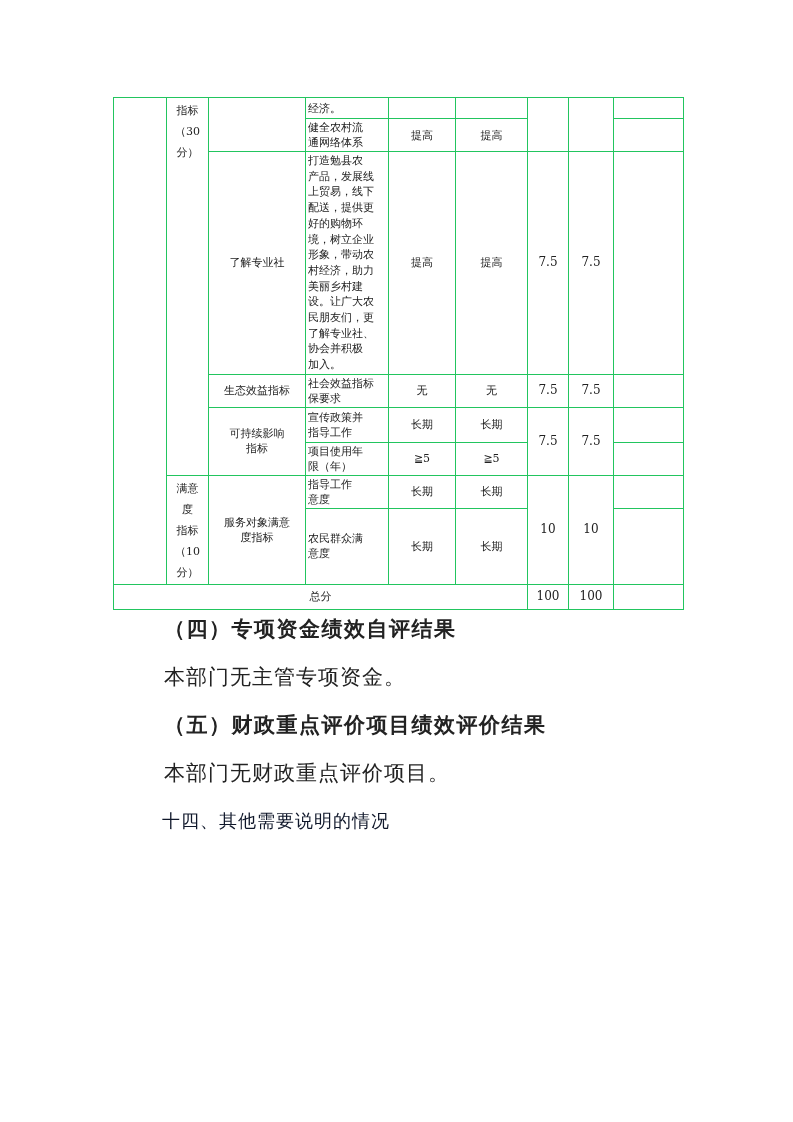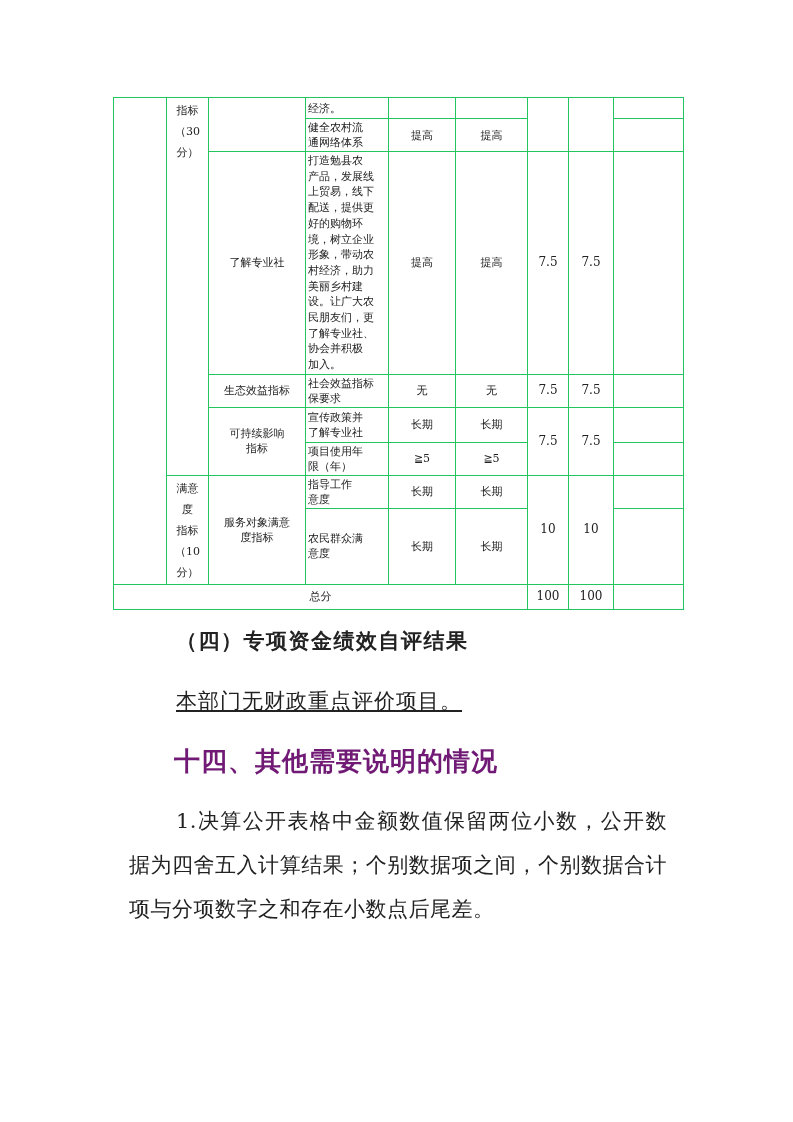--- a/index.html
+++ b/index.html
@@ -30,47 +30,47 @@
     box-sizing:border-box;
   }
   .score-table td.vtop{vertical-align:top;line-height:21px;padding-top:2px;}
   .score-table td.left{text-align:left;}
   .score-table td.big{line-height:15.7px;}
   .score-table td.num{font-size:12px;text-align:center;}
   
   .text-area{
     position:absolute;left:113px;top:603px;width:570px;
   }
-  .text-area p{margin:16px;}
+  .text-area p{margin:4px;}
   .para{
     font-size:21px;
     line-height:44px;
     letter-spacing:1px;
     text-indent:47px;
     text-align:justify;
   }
   .note{letter-spacing:0.5px;}
   .kai-heading{
     font-size:21px;
     line-height:44px;
     letter-spacing:1.5px;
     text-indent:47px;
     font-weight:600;
   }
   .hei-heading{
     font-family:"Liberation Sans","DejaVu Sans",sans-serif;
-    font-weight:700;
-    font-size:26px;
+    font-weight:400;
+    font-size:18px;
     line-height:44px;
     letter-spacing:1px;
     text-indent:45px;
-    color:#701a75;
+    color:#0f172a;
   }
   .mt-first{margin-top:46px;}
-  .mt-tight{margin-top:-6px;text-decoration:underline;}
+  .mt-tight{margin-top:-6px;}
   .mt-h14{margin-top:-8px;}
 </style>
 </head>
 <body>
 
 <table class="score-table">
   <colgroup>
     <col style="width:53px">
       <col style="width:42px">
       <col style="width:97px">
@@ -131,21 +131,21 @@
     <td>无</td>
     <td>无</td>
     <td class="num">7.5</td>
     <td class="num">7.5</td>
     <td></td>
   </tr>
   <tr style="height:35px">
     <td rowspan="2">可持续影响
 指标</td>
     <td class="left">宣传政策并
-了解专业社</td>
+指导工作</td>
     <td>长期</td>
     <td>长期</td>
     <td rowspan="2" class="num">7.5</td>
     <td rowspan="2" class="num">7.5</td>
     <td></td>
   </tr>
   <tr style="height:33px">
     <td class="left">项目使用年
 限（年）</td>
     <td>≧5</td>
@@ -179,16 +179,17 @@
     <td colspan="6">总分</td>
     <td class="num">100</td>
     <td class="num">100</td>
     <td></td>
   </tr>
 </tbody>
   </table>
 
 <div class="text-area">
   <p class="kai-heading mt-first">（四）专项资金绩效自评结果</p>
+  <p class="para">本部门无主管专项资金。</p>
+  <p class="kai-heading">（五）财政重点评价项目绩效评价结果</p>
   <p class="para mt-tight">本部门无财政重点评价项目。</p>
   <p class="hei-heading mt-h14">十四、其他需要说明的情况</p>
-  <p class="para note">1.决算公开表格中金额数值保留两位小数，公开数据为四舍五入计算结果；个别数据项之间，个别数据合计项与分项数字之和存在小数点后尾差。</p>
 </div>
 
 </body></html>

